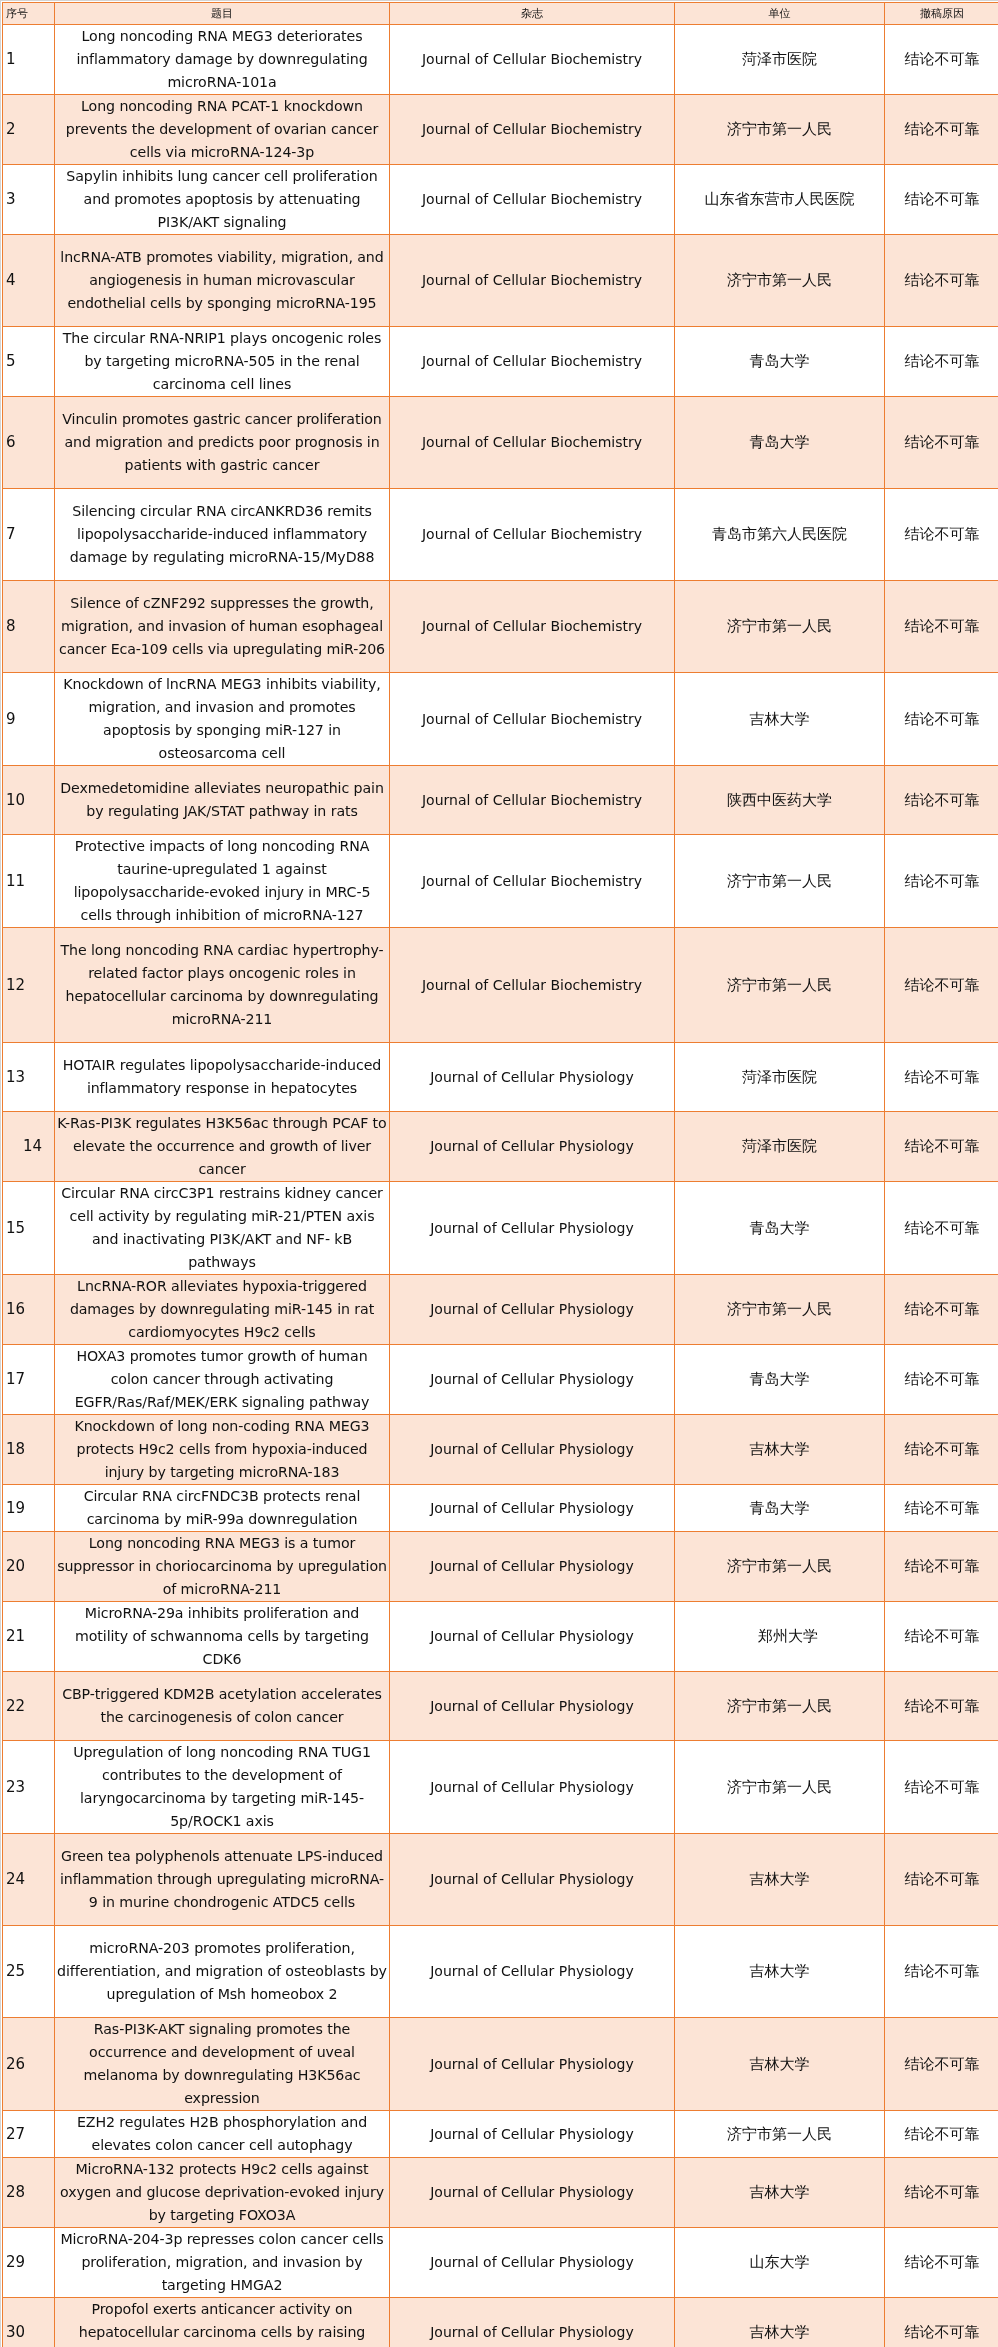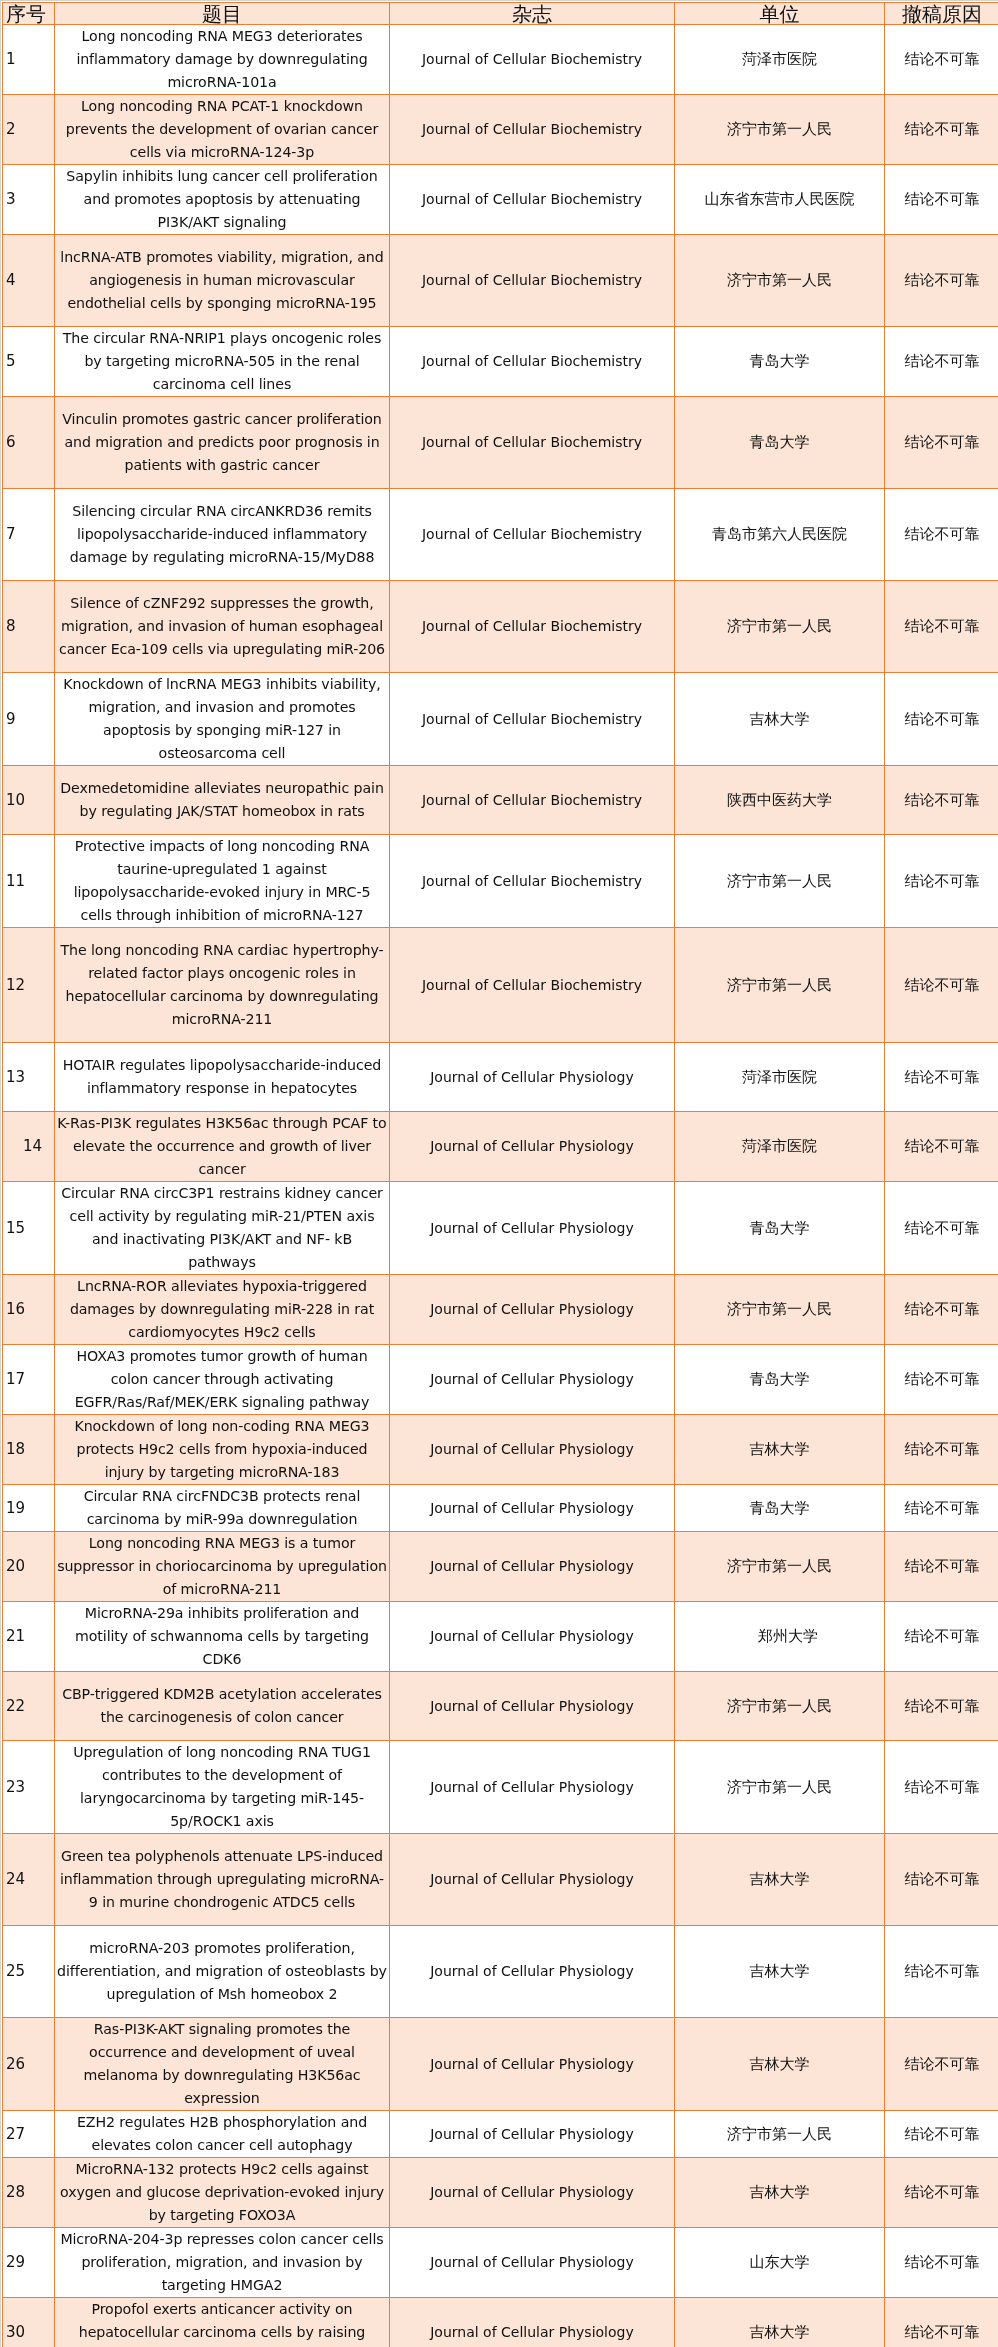--- a/index.html
+++ b/index.html
@@ -46,21 +46,21 @@
       line-height: 23px;
       vertical-align: middle;
       text-align: center;
       overflow: hidden;
       box-sizing: border-box;
     }
     table.sheet thead th {
       background: #FCE4D6;
       height: 22px;
       line-height: 20px;
-      font-size: 20px;
+      font-size: 11px;
     }
     table.sheet thead th.h-no {
       text-align: left;
     }
     table.sheet td.no {
       text-align: left;
       font-size: 15px;
     }
     table.sheet td.title {
       font-size: 14.2px;
@@ -153,21 +153,21 @@
         </tr>
         <tr class="odd" style="height: 92px;">
           <td class="no" style="height: 92px;">9</td>
           <td class="title" style="height: 92px;">Knockdown of lncRNA MEG3 inhibits viability, migration, and invasion and promotes apoptosis by sponging miR-127 in osteosarcoma cell</td>
           <td class="journal" style="height: 92px;">Journal of Cellular Biochemistry</td>
           <td class="inst" style="height: 92px;">吉林大学</td>
           <td class="reason" style="height: 92px;">结论不可靠</td>
         </tr>
         <tr class="even" style="height: 69px;">
           <td class="no" style="height: 69px;">10</td>
-          <td class="title" style="height: 69px;">Dexmedetomidine alleviates neuropathic pain by regulating JAK/STAT homeobox in rats</td>
+          <td class="title" style="height: 69px;">Dexmedetomidine alleviates neuropathic pain by regulating JAK/STAT pathway in rats</td>
           <td class="journal" style="height: 69px;">Journal of Cellular Biochemistry</td>
           <td class="inst" style="height: 69px;">陕西中医药大学</td>
           <td class="reason" style="height: 69px;">结论不可靠</td>
         </tr>
         <tr class="odd" style="height: 92px;">
           <td class="no" style="height: 92px;">11</td>
           <td class="title" style="height: 92px;">Protective impacts of long noncoding RNA taurine-upregulated 1 against lipopolysaccharide-evoked injury in MRC-5 cells through inhibition of microRNA-127</td>
           <td class="journal" style="height: 92px;">Journal of Cellular Biochemistry</td>
           <td class="inst" style="height: 92px;">济宁市第一人民</td>
           <td class="reason" style="height: 92px;">结论不可靠</td>
@@ -195,21 +195,21 @@
         </tr>
         <tr class="odd" style="height: 92px;">
           <td class="no" style="height: 92px;">15</td>
           <td class="title" style="height: 92px;">Circular RNA circC3P1 restrains kidney cancer cell activity by regulating miR-21/PTEN axis and inactivating PI3K/AKT and NF- kB pathways</td>
           <td class="journal" style="height: 92px;">Journal of Cellular Physiology</td>
           <td class="inst" style="height: 92px;">青岛大学</td>
           <td class="reason" style="height: 92px;">结论不可靠</td>
         </tr>
         <tr class="even" style="height: 69px;">
           <td class="no" style="height: 69px;">16</td>
-          <td class="title" style="height: 69px;">LncRNA-ROR alleviates hypoxia-triggered damages by downregulating miR-228 in rat cardiomyocytes H9c2 cells</td>
+          <td class="title" style="height: 69px;">LncRNA-ROR alleviates hypoxia-triggered damages by downregulating miR-145 in rat cardiomyocytes H9c2 cells</td>
           <td class="journal" style="height: 69px;">Journal of Cellular Physiology</td>
           <td class="inst" style="height: 69px;">济宁市第一人民</td>
           <td class="reason" style="height: 69px;">结论不可靠</td>
         </tr>
         <tr class="odd" style="height: 69px;">
           <td class="no" style="height: 69px;">17</td>
           <td class="title" style="height: 69px;">HOXA3 promotes tumor growth of human colon cancer through activating EGFR/Ras/Raf/MEK/ERK signaling pathway</td>
           <td class="journal" style="height: 69px;">Journal of Cellular Physiology</td>
           <td class="inst" style="height: 69px;">青岛大学</td>
           <td class="reason" style="height: 69px;">结论不可靠</td>

